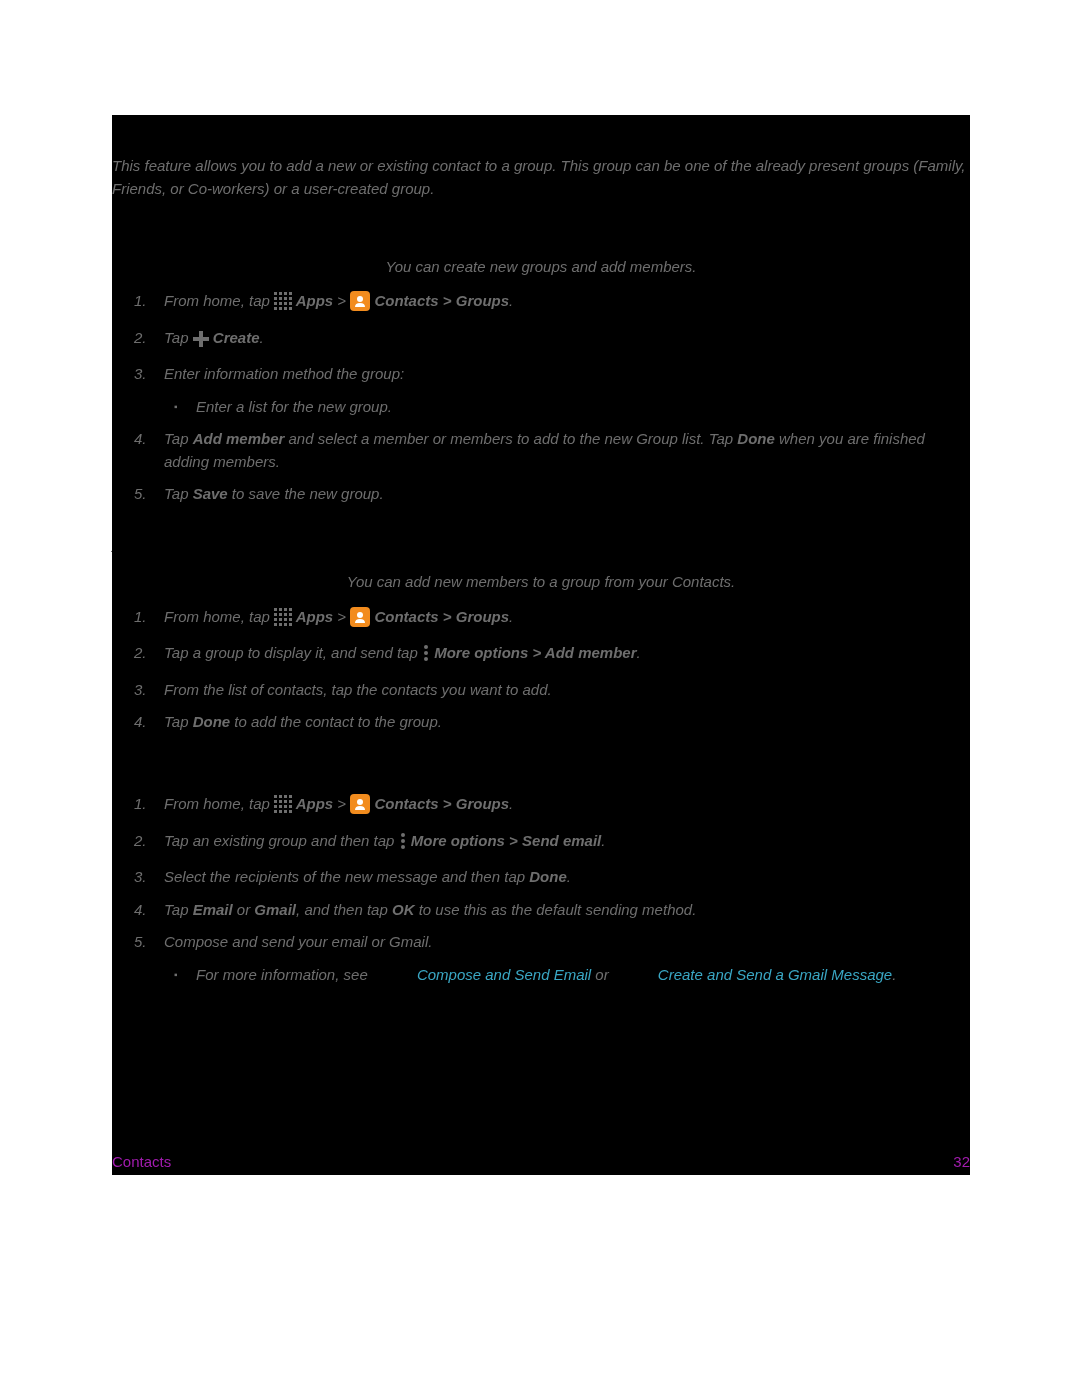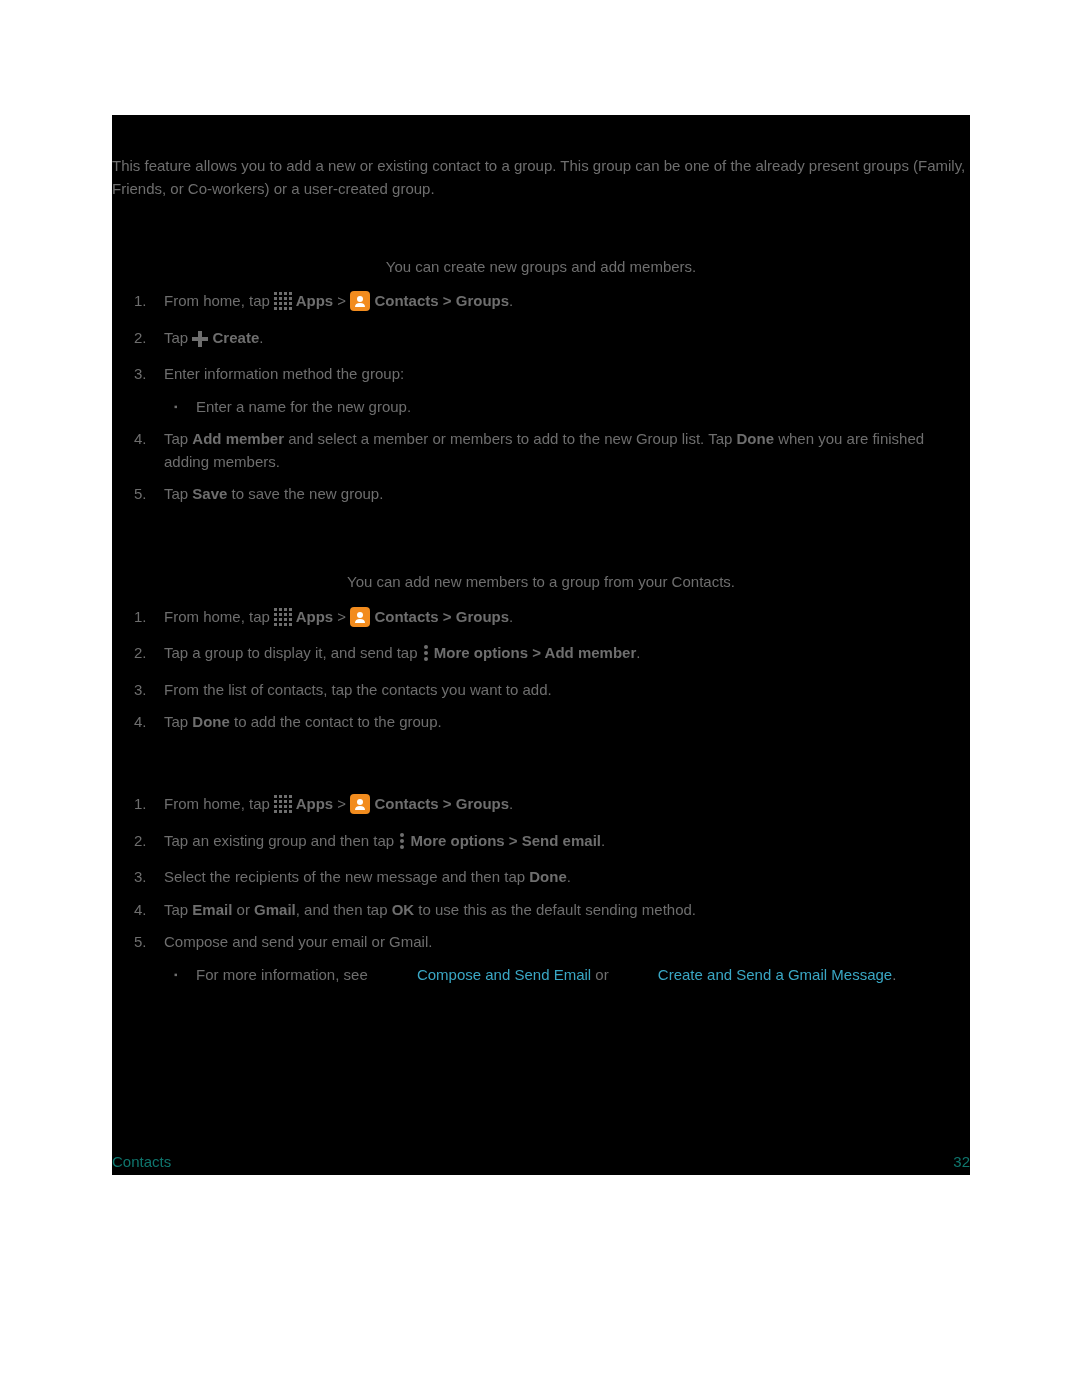--- a/index.html
+++ b/index.html
@@ -9,21 +9,21 @@
     left: 112px;
     top: 115px;
     width: 858px;
     height: 1060px;
     background: #000;
     color: #6e6e6e;
     font-size: 15px;
     line-height: 1.5;
     padding: 0;
   }
-  .content { padding: 0 0 0 0; }
+  .content { padding: 0 0 0 0; font-style: italic; }
   h1 { font-size: 24px; font-weight: 400; color: #000; margin: 0 0 2px 0; }
   .title-row { height: 28px; }
   p.intro { margin: 12px 0 18px 0; color: #6e6e6e; }
   h2 { font-size: 17px; font-weight: 400; color: #000; margin: 18px 0 2px 0; }
   h2 + p { margin: 12px 0 12px 0; text-align: center; }
   ol { list-style: none; margin: 6px 0 0 0; padding: 0; }
   ol > li { position: relative; padding: 0 0 10px 52px; }
   ol > li .num { position: absolute; left: 22px; top: 0; color: #6e6e6e; }
   ul.sub { list-style: none; margin: 10px 0 0 0; padding: 0; }
   ul.sub > li { position: relative; padding: 0 0 0 32px; line-height: 1.5; }
@@ -34,21 +34,21 @@
   .icon.apps-icon svg { width: 18px; height: 18px; }
   .icon.contacts-icon { width: 20px; height: 20px; background: #f28c1e; border-radius: 4px; vertical-align: -5px; position: relative; }
   .icon.contacts-icon svg { position: absolute; left: 3px; top: 3px; }
   .icon.plus-icon svg { width: 16px; height: 16px; }
   .icon.more-icon svg { width: 8px; height: 18px; }
   .footer {
     position: absolute;
     left: 112px;
     top: 1153px;
     width: 858px;
-    color: #0f766e;
+    color: #a21caf;
     font-size: 15px;
     display: flex;
     justify-content: space-between;
   }
 </style>
 </head>
 <body>
 
 <div class="page">
   <div class="content">
@@ -95,21 +95,21 @@
               <g fill="#6e6e6e">
                 <rect x="6" y="0" width="4" height="16"></rect>
                 <rect x="0" y="6" width="16" height="4"></rect>
               </g>
             </svg></span><span class="bold"> Create</span><span>.</span>
       </li>
       <li>
         <span class="num">3.</span>
         <span>Enter information method the group:</span>
         <ul class="sub">
-          <li><span>Enter a name for the new group.</span></li>
+          <li><span>Enter a list for the new group.</span></li>
         </ul>
       </li>
       <li>
         <span class="num">4.</span>
         <span>Tap </span><span class="bold">Add member</span><span> and select a member or members to add to the new Group list. Tap </span><span class="bold">Done</span><span> when you are finished adding members.</span>
       </li>
       <li>
         <span class="num">5.</span>
         <span>Tap </span><span class="bold">Save</span><span> to save the new group.</span>
       </li>

